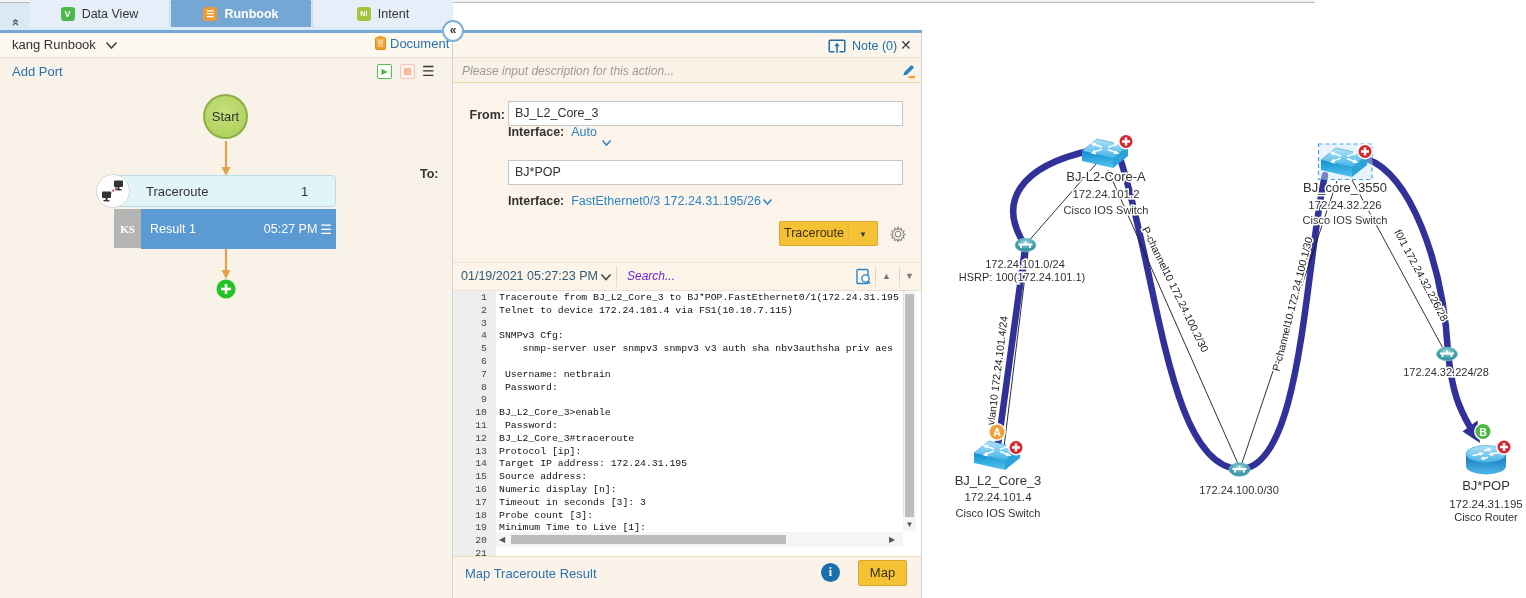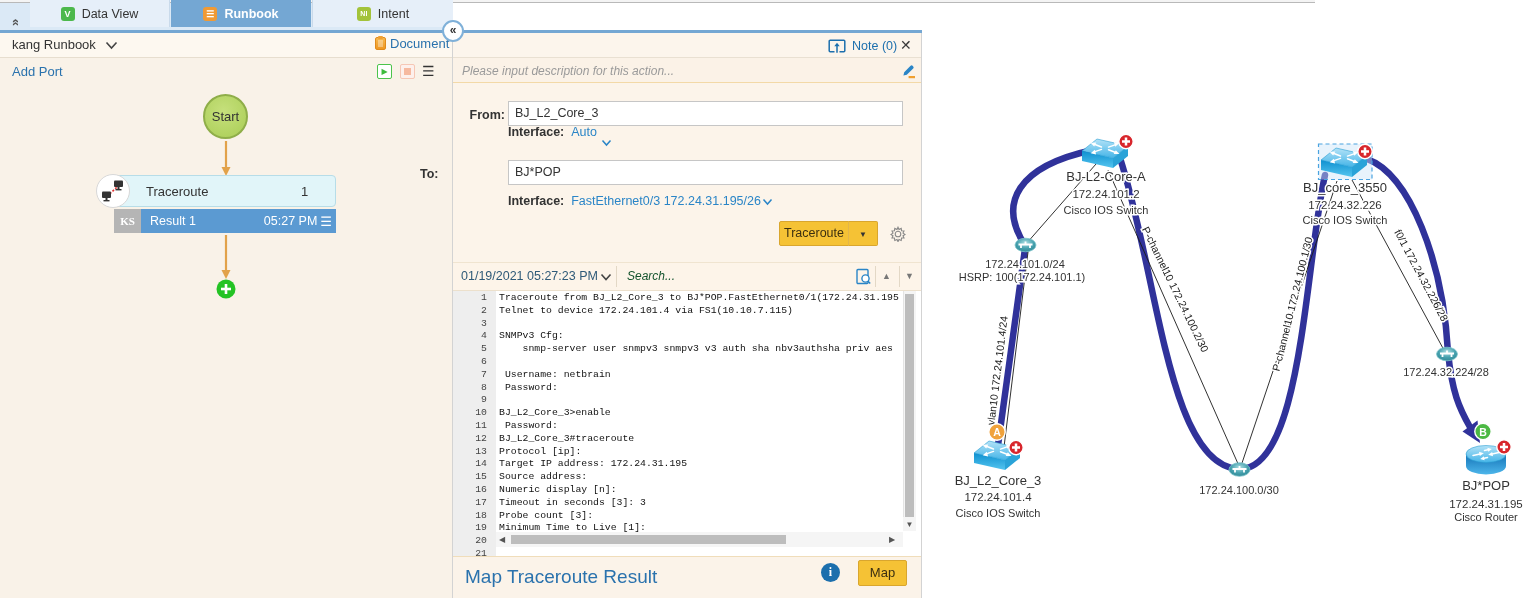--- a/index.html
+++ b/index.html
@@ -23,58 +23,58 @@
 #doc{left:375px;top:36px;font-size:13px;color:#2a72ad;display:flex;align-items:center;}
 #addnode{left:12px;top:64px;font-size:13px;color:#2a72ad;}
 .toolbtn{position:absolute;top:64px;width:15px;height:15px;border-radius:2px;}
 
 #startnode{left:203px;top:94px;width:45px;height:45px;border-radius:50%;background:radial-gradient(circle at 45% 38%,#c6e07c,#a9cd55);border:2px solid #8fae49;display:flex;align-items:center;justify-content:center;font-size:13px;color:#333;}
 #tracenode{left:114px;top:175px;width:222px;height:32px;background:#e1f5f9;border:1px solid #b7dde8;border-radius:4px;}
 #tracetext{left:146px;top:184px;font-size:13px;color:#333;}
 #tracenum{left:301px;top:184px;font-size:13px;color:#333;}
 #flowcircle{left:96px;top:174px;width:34px;height:34px;border-radius:50%;background:#fff;border:1px solid #d8d8d8;}
 #resultrow{left:114px;top:209px;width:222px;height:24px;display:flex;}
-#ksbox{width:27px;height:24px;background:#b5b5b5;color:#fff;font-family:"Liberation Serif",serif;font-size:11px;font-weight:bold;display:flex;align-items:center;justify-content:center;}
-#resultbar{width:195px;height:24px;background:#5b9ad2;color:#fff;font-size:12.5px;display:flex;align-items:center;}
+#ksbox{width:27px;height:39px;background:#b5b5b5;color:#fff;font-family:"Liberation Serif",serif;font-size:11px;font-weight:bold;display:flex;align-items:center;justify-content:center;}
+#resultbar{width:195px;height:40px;background:#5b9ad2;color:#fff;font-size:12.5px;display:flex;align-items:center;}
 
 #vline1{left:452px;top:33px;width:1px;height:565px;background:#d3d3d3;}
 #vline2{left:921px;top:33px;width:1px;height:565px;background:#d3d3d3;}
 #mheader{left:453px;top:33px;width:468px;height:25px;background:#fcf5ec;border-bottom:1px solid #e9e0d2;}
 #mtitle{left:462px;top:39px;font-size:12.5px;font-weight:bold;color:#333;}
 #notetxt{left:852px;top:39px;font-size:12.5px;color:#1c6fad;}
 #closex{left:900px;top:37px;font-size:14px;color:#3a3a3a;}
 #mdesc{left:453px;top:58px;width:468px;height:25px;background:#fbf2e7;border-bottom:1px solid #f3d9a7;}
 #desctxt{left:462px;top:64px;font-style:italic;font-size:12px;color:#9a9a9a;}
 #mform{left:453px;top:83px;width:468px;height:179px;background:#fcf4ea;}
 .flabel{position:absolute;font-size:12.5px;font-weight:bold;color:#333;}
 .finput{position:absolute;left:508px;width:395px;height:25px;background:#fff;border:1px solid #c6c6c6;font-size:12.5px;color:#333;padding-left:6px;line-height:23px;}
 .bluelink{color:#2a85c7;}
 #tracebtn{left:779px;top:221px;width:70px;height:25px;background:#f5c235;border:1px solid #d9a62e;border-radius:2px 0 0 2px;font-size:12.5px;color:#3b2f10;text-align:center;line-height:23px;}
 #tracedrop{left:848px;top:221px;width:30px;height:25px;background:#f5c235;border:1px solid #d9a62e;border-left:1px solid #e3b64a;border-radius:0 2px 2px 0;text-align:center;color:#333;font-size:8px;line-height:25px;}
 
 #mtoolbar{left:453px;top:262px;width:468px;height:29px;background:#fdf4e9;border-top:1px solid #f0e4d0;border-bottom:1px solid #ece0cc;}
 #tbdate{left:461px;top:269px;font-size:12.5px;color:#2f5a78;}
 #tbsep1{left:616px;top:266px;width:1px;height:21px;background:#e3d8c6;}
-#tbsearch{left:627px;top:269px;font-style:italic;font-size:12px;color:#14532d;}
+#tbsearch{left:627px;top:269px;font-style:italic;font-size:12px;color:#6d28d9;}
 #tbsep2{left:875px;top:266px;width:1px;height:21px;background:#e3d8c6;}
 #tbsep3{left:899px;top:266px;width:1px;height:21px;background:#e3d8c6;}
 
 #console{left:453px;top:291px;width:468px;height:265px;background:#fff;overflow:hidden;}
 #gutter{position:absolute;left:0;top:0;width:43px;height:265px;background:#eee;color:#444;font-family:"Liberation Mono",monospace;font-size:9.8px;line-height:12.8px;text-align:right;padding:1px 9px 0 0;white-space:pre;}
 #ctext{position:absolute;left:46px;top:0;width:404px;height:241px;color:#111;font-family:"Liberation Mono",monospace;font-size:9.8px;line-height:12.8px;white-space:pre;overflow:hidden;padding-top:1px;}
 
 #vsb{left:903px;top:291px;width:13px;height:240px;background:#f5f5f5;border-left:1px solid #e4e4e4;}
 #vsbthumb{left:905px;top:294px;width:9px;height:223px;background:#bdbdbd;}
 #vsbbtn{left:903px;top:517px;width:13px;height:14px;background:#f5f5f5;color:#555;font-size:8px;text-align:center;line-height:15px;}
 #hsb{left:496px;top:532px;width:407px;height:15px;background:#f5f5f5;}
 #hsbthumb{left:511px;top:535px;width:275px;height:9px;background:#bdbdbd;}
 .sbarrow{position:absolute;color:#555;font-size:8px;line-height:15px;}
 
 #mbottom{left:453px;top:556px;width:468px;height:42px;background:#fbf3e9;border-top:1px solid #f0ddba;}
-#maplink{left:465px;top:566px;font-size:19px;color:#2a72ad;}
+#maplink{left:465px;top:566px;font-size:13px;color:#2a72ad;}
 #infoicon{left:821px;top:563px;width:19px;height:19px;border-radius:50%;background:#1c6fad;color:#fff;font-size:12px;font-weight:bold;font-family:"Liberation Serif",serif;text-align:center;line-height:19px;}
 #mapbtn{left:858px;top:560px;width:49px;height:26px;background:#f5c235;border:1px solid #d9a62e;border-radius:2px;font-size:13px;color:#3b2f10;text-align:center;line-height:24px;}
 
 #collapsebtn{left:442px;top:20px;width:22px;height:22px;border-radius:50%;background:#fff;border:2px solid #7fb0d8;color:#333;font-size:12px;font-weight:bold;display:flex;align-items:center;justify-content:center;padding-bottom:2px;z-index:5;}
 #mapsvg{left:922px;top:0;width:604px;height:598px;}
 </style>
 </head>
 <body>
 <div id="page">
 <div class="abs" id="topstrip"></div>

